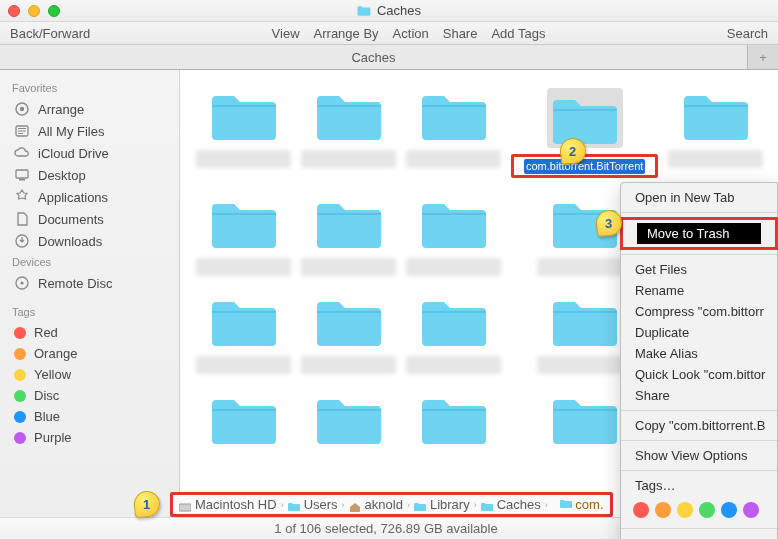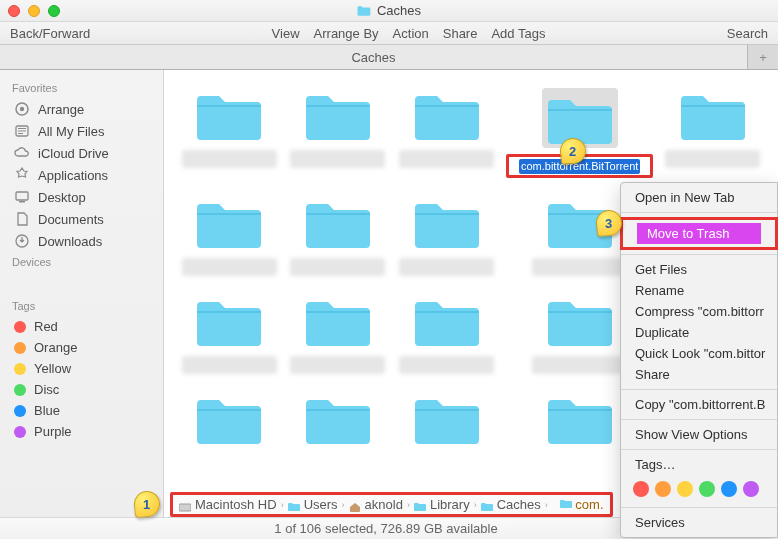--- a/index.html
+++ b/index.html
@@ -21,21 +21,21 @@
 
 
 .tabbar { height:25px; background:#cfcfcf; border-bottom:1px solid #b0b0b0; display:flex; align-items:center; }
 .tab { flex:1; height:100%; background:#d9d9d9; border-right:1px solid #b8b8b8; display:flex; align-items:center; justify-content:center; font-size:11.5px; color:#5a5a5a; }
 .tab.active{background:#e9e9e9;}
 .newtab { width:30px; height:100%; background:#d9d9d9; display:flex; align-items:center; justify-content:center; font-size:16px; color:#8a8a8a; }
 
 .mainrow { display:flex; height:calc(539px - 22px - 23px - 25px); position:relative; }
 
 
-.sidebar { width:164px; background:linear-gradient(#f3f3f3,#eeeeee); border-right:1px solid #d3d3d3; padding:8px 0 4px 0; overflow:hidden; }
+.sidebar { width:180px; background:linear-gradient(#f3f3f3,#eeeeee); border-right:1px solid #d3d3d3; padding:8px 0 4px 0; overflow:hidden; }
 .sbhdr { font-size:11px; color:#8c8c8c; padding:4px 12px; }
 .sbitem { display:flex; align-items:center; gap:8px; padding:3px 12px 3px 14px; color:#474747; font-size:13px; cursor:default; }
 .sbitem .ic{width:16px;height:16px;display:inline-flex;align-items:center;justify-content:center;}
 .tagdot{width:12px;height:12px;border-radius:50%;}
 
 
 .content { flex:1; position:relative; background:#fff; overflow:hidden; }
 .grid { display:grid; grid-template-columns:repeat(5,1fr); gap:18px 10px; padding:18px 16px 6px 16px; }
 .cell { display:flex; flex-direction:column; align-items:center; gap:6px; }
 .foldericon { width:72px; height:56px; }
@@ -50,21 +50,21 @@
 .pathbar .sep{color:#a8a8a8;font-size:9px;}
 .pathbar .picon{width:12px;height:10px;display:inline-block;}
 .pathbar .extra { margin-left:8px; color:#a16207; }
 
 
 .statusbar { position:absolute; bottom:0; left:0; right:6px; height:22px; background:linear-gradient(#fafafa,#f1f1f1); border-top:1px solid #d8d8d8; display:flex; align-items:center; justify-content:center; font-size:11.5px; color:#666; }
 
 
 .ctx { position:absolute; top:182px; right:0; width:158px; background:#f2f2f2; border:1px solid #bfbfbf; border-radius:4px 0 0 4px; box-shadow:0 6px 20px rgba(0,0,0,.2); padding:4px 0; font-size:13px; color:#303030; z-index:50; }
 .ctx .mi { padding:3px 14px; white-space:nowrap; overflow:hidden; cursor:default; }
-.ctx .mi.hi { background:#d946ef; color:#fff; }
+.ctx .mi.hi { background:#000000; color:#fff; }
 .ctx .mi.hi-wrap { border:3px solid #e3342f; margin:0 -1px; }
 .ctx hr { border:none; border-top:1px solid #d6d6d6; margin:4px 0; }
 .ctx .tagsrow { display:flex; gap:6px; padding:6px 12px; }
 .ctx .td { width:16px; height:16px; border-radius:50%; }
 
 
 .callout { position:absolute; width:26px; height:26px; background:radial-gradient(circle at 35% 30%,#fff176,#fbc02d); border:1px solid #c9a21a; border-radius:50% 50% 50% 4px; transform:rotate(-5deg); display:flex; align-items:center; justify-content:center; font-weight:bold; color:#2b5ea8; font-size:14px; box-shadow:1px 2px 3px rgba(0,0,0,.25); z-index:60; }
 .callout span{transform:rotate(5deg);}
 
 
@@ -142,55 +142,64 @@
       <span class="ic">
           <svg viewBox="0 0 16 16">
             <path d="M4 11a3 3 0 010-6 4 4 0 017.5 1A2.5 2.5 0 1112 11z" fill="none" stroke="#8a8a8a" stroke-width="1.3"></path>
           </svg>
         </span>
       <span>iCloud Drive</span>
     </div>
     <div class="sbitem">
       <span class="ic">
           <svg viewBox="0 0 16 16">
-            <path d="M8 1l2 3 3 .5-2 2.5.5 3L8 9l-3.5 1 .5-3L3 4.5 6 4z" fill="none" stroke="#8a8a8a" stroke-width="1.2"></path>
-          </svg>
-        </span>
-      <span>Applications</span>
-    </div>
-    <div class="sbitem">
-      <span class="ic">
-          <svg viewBox="0 0 16 16">
             <rect x="2" y="3" width="12" height="8" rx="1" fill="none" stroke="#8a8a8a" stroke-width="1.3"></rect>
             <rect x="5" y="12" width="6" height="1.5" fill="#8a8a8a"></rect>
           </svg>
         </span>
       <span>Desktop</span>
     </div>
     <div class="sbitem">
       <span class="ic">
           <svg viewBox="0 0 16 16">
+            <path d="M8 1l2 3 3 .5-2 2.5.5 3L8 9l-3.5 1 .5-3L3 4.5 6 4z" fill="none" stroke="#8a8a8a" stroke-width="1.2"></path>
+          </svg>
+        </span>
+      <span>Applications</span>
+    </div>
+    <div class="sbitem">
+      <span class="ic">
+          <svg viewBox="0 0 16 16">
             <path d="M4 2h6l3 3v9H4z" fill="none" stroke="#8a8a8a" stroke-width="1.3"></path>
           </svg>
         </span>
       <span>Documents</span>
     </div>
     <div class="sbitem">
       <span class="ic">
           <svg viewBox="0 0 16 16">
             <circle cx="8" cy="8" r="6" fill="none" stroke="#8a8a8a" stroke-width="1.3"></circle>
             <path d="M8 4v5m0 0l-2-2m2 2l2-2" stroke="#8a8a8a" stroke-width="1.3" fill="none"></path>
           </svg>
         </span>
       <span>Downloads</span>
     </div>
 
     <div class="sbhdr" style="">Devices</div>
-
-    <div class="sbhdr" style="margin-top:24px">Tags</div>
+    <div class="sbitem">
+      <span class="ic">
+          <svg viewBox="0 0 16 16">
+            <circle cx="8" cy="8" r="6" fill="none" stroke="#8a8a8a" stroke-width="1.3"></circle>
+            <circle cx="8" cy="8" r="1.6" fill="#8a8a8a"></circle>
+          </svg>
+        </span>
+      <span>Remote Disc</span>
+    </div>
+
+    <div class="sbhdr" style="margin-top:8px">Tags</div>
     <div class="sbitem">
         <span class="tagdot" style="background:#ff5b52"></span>
         <span>Red</span>
       </div>
     <div class="sbitem">
         <span class="tagdot" style="background:#ff9e3d"></span>
         <span>Orange</span>
       </div>
     <div class="sbitem">
         <span class="tagdot" style="background:#ffd23f"></span>
@@ -383,20 +392,21 @@
   <div class="mi">Open in New Tab</div>
   <hr>
   <div class="mi hi-wrap">
       <div class="mi hi" style="padding:3px 10px">Move to Trash</div>
     </div>
   <hr>
   <div class="mi">Get Files</div>
   <div class="mi">Rename</div>
   <div class="mi">Compress "com.bittorr</div>
   <div class="mi">Duplicate</div>
+  <div class="mi">Make Alias</div>
   <div class="mi">Quick Look "com.bittor</div>
   <div class="mi">Share</div>
   <hr>
   <div class="mi">Copy "com.bittorrent.B</div>
   <hr>
   <div class="mi">Show View Options</div>
   <hr>
   <div class="mi">Tags…</div>
   <div class="tagsrow">
     <span class="td" style="background:#ff5b52"></span>

